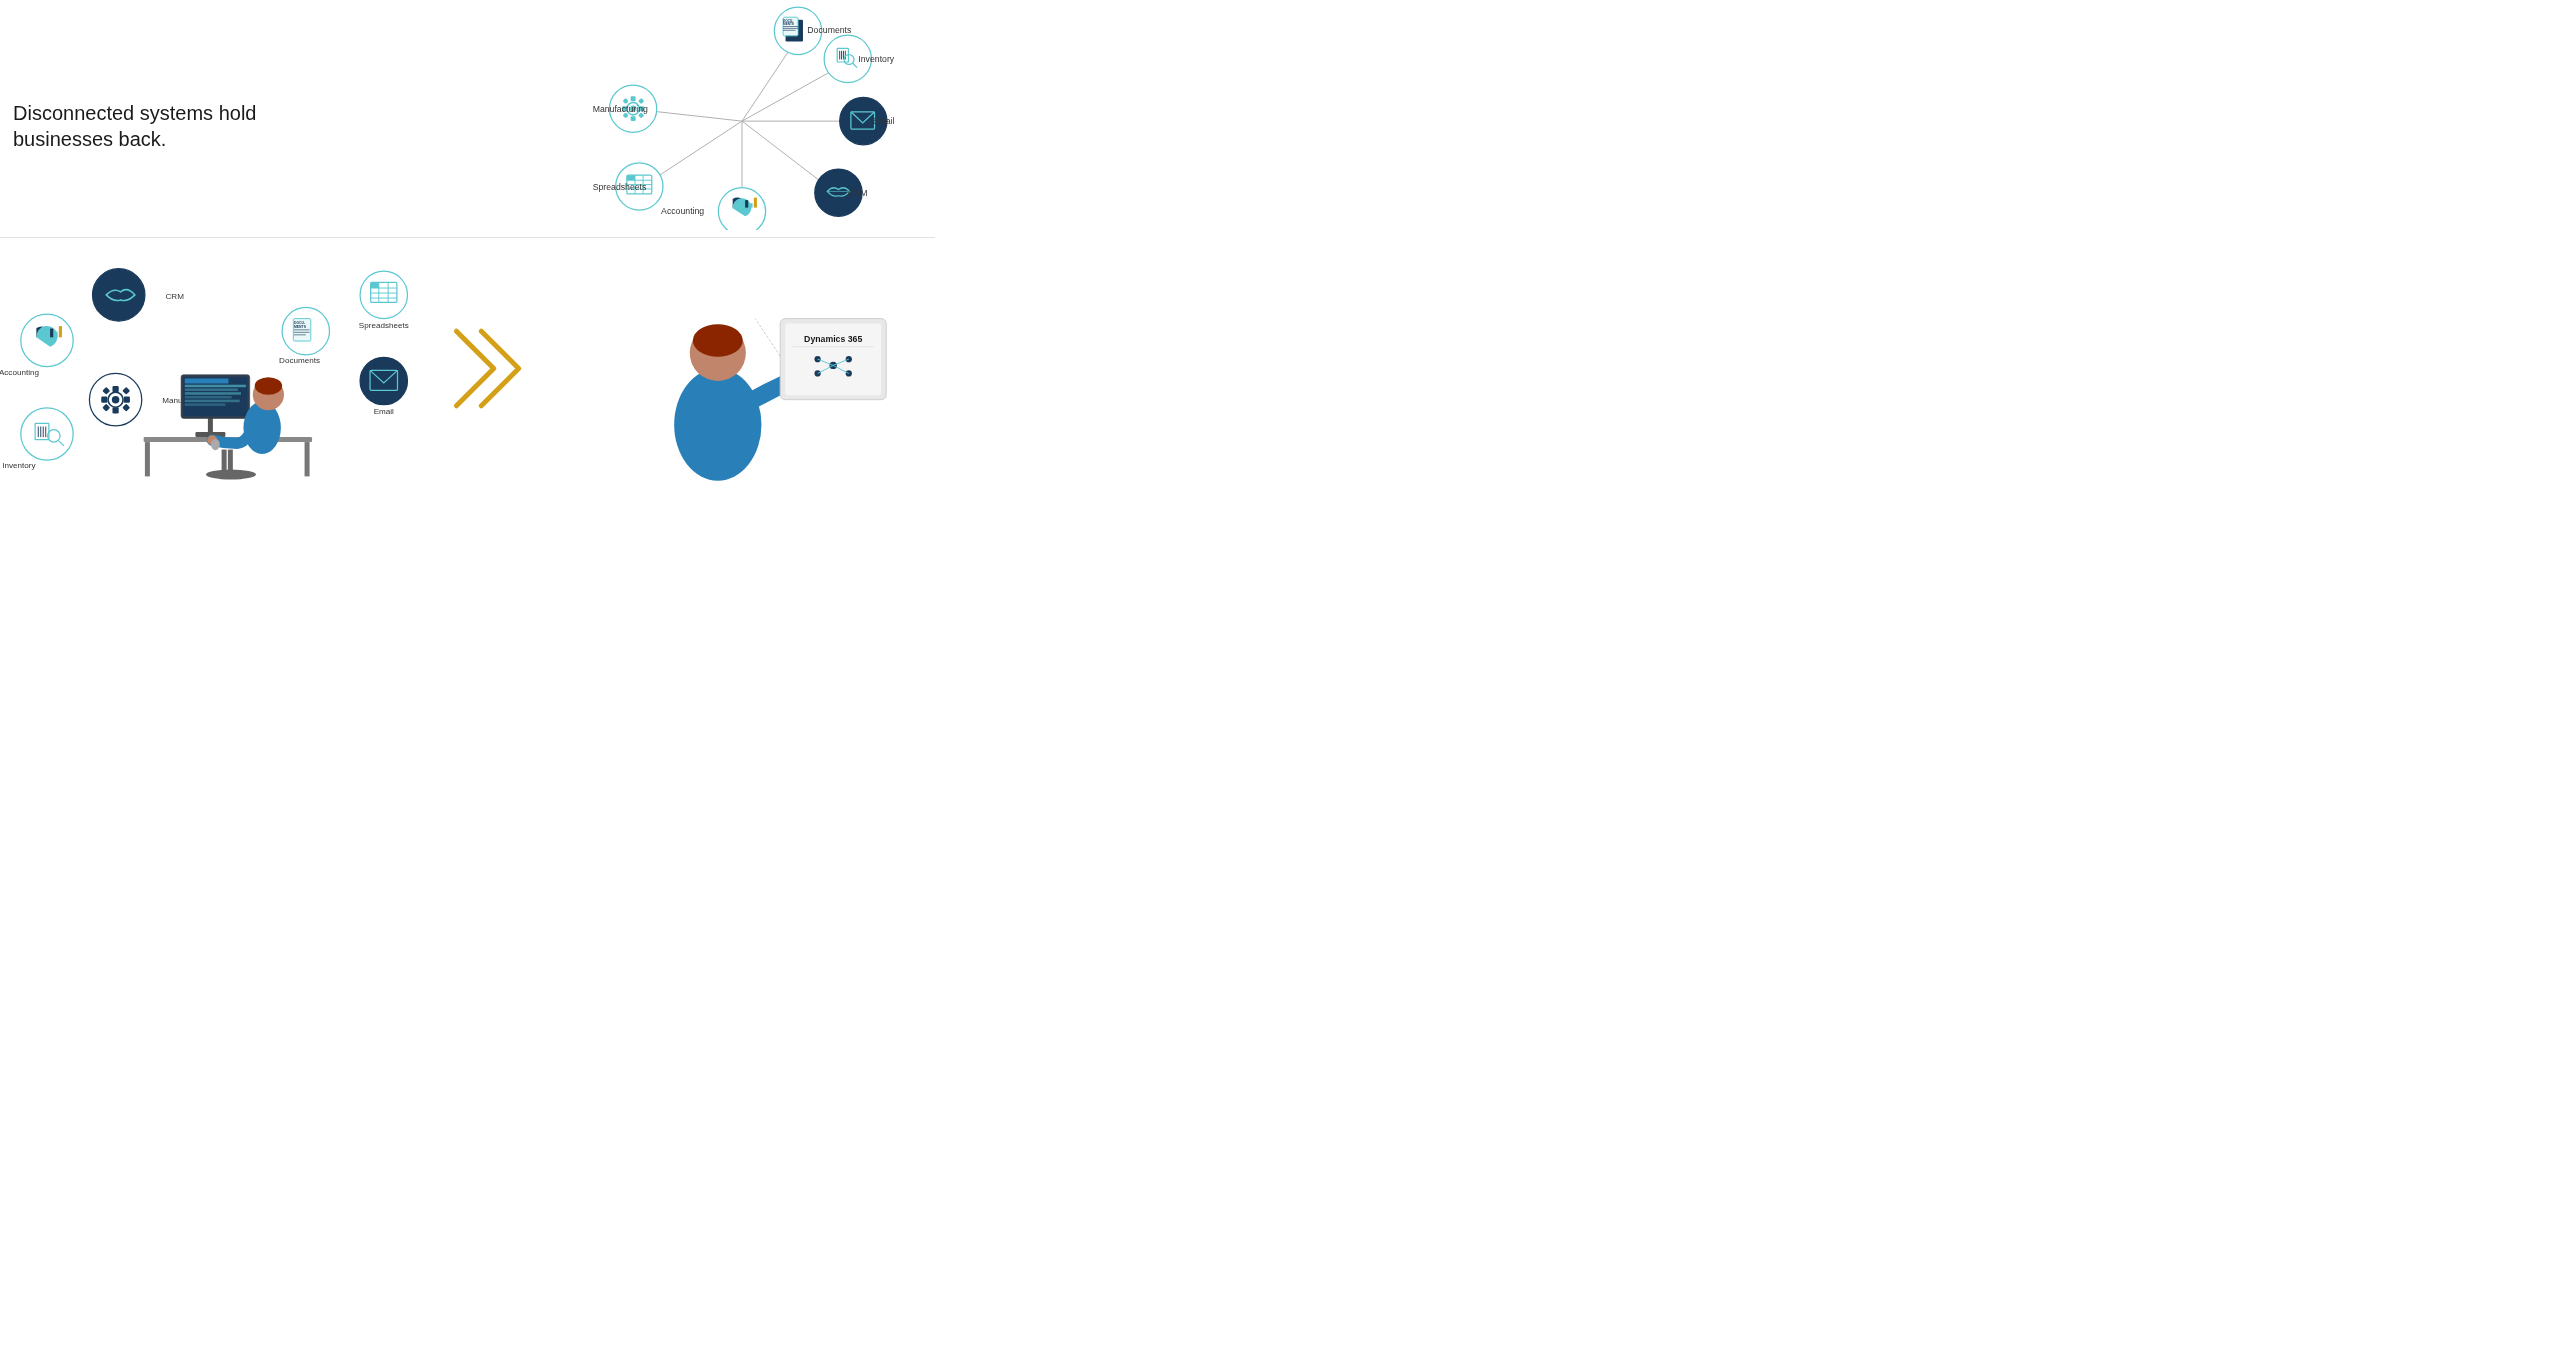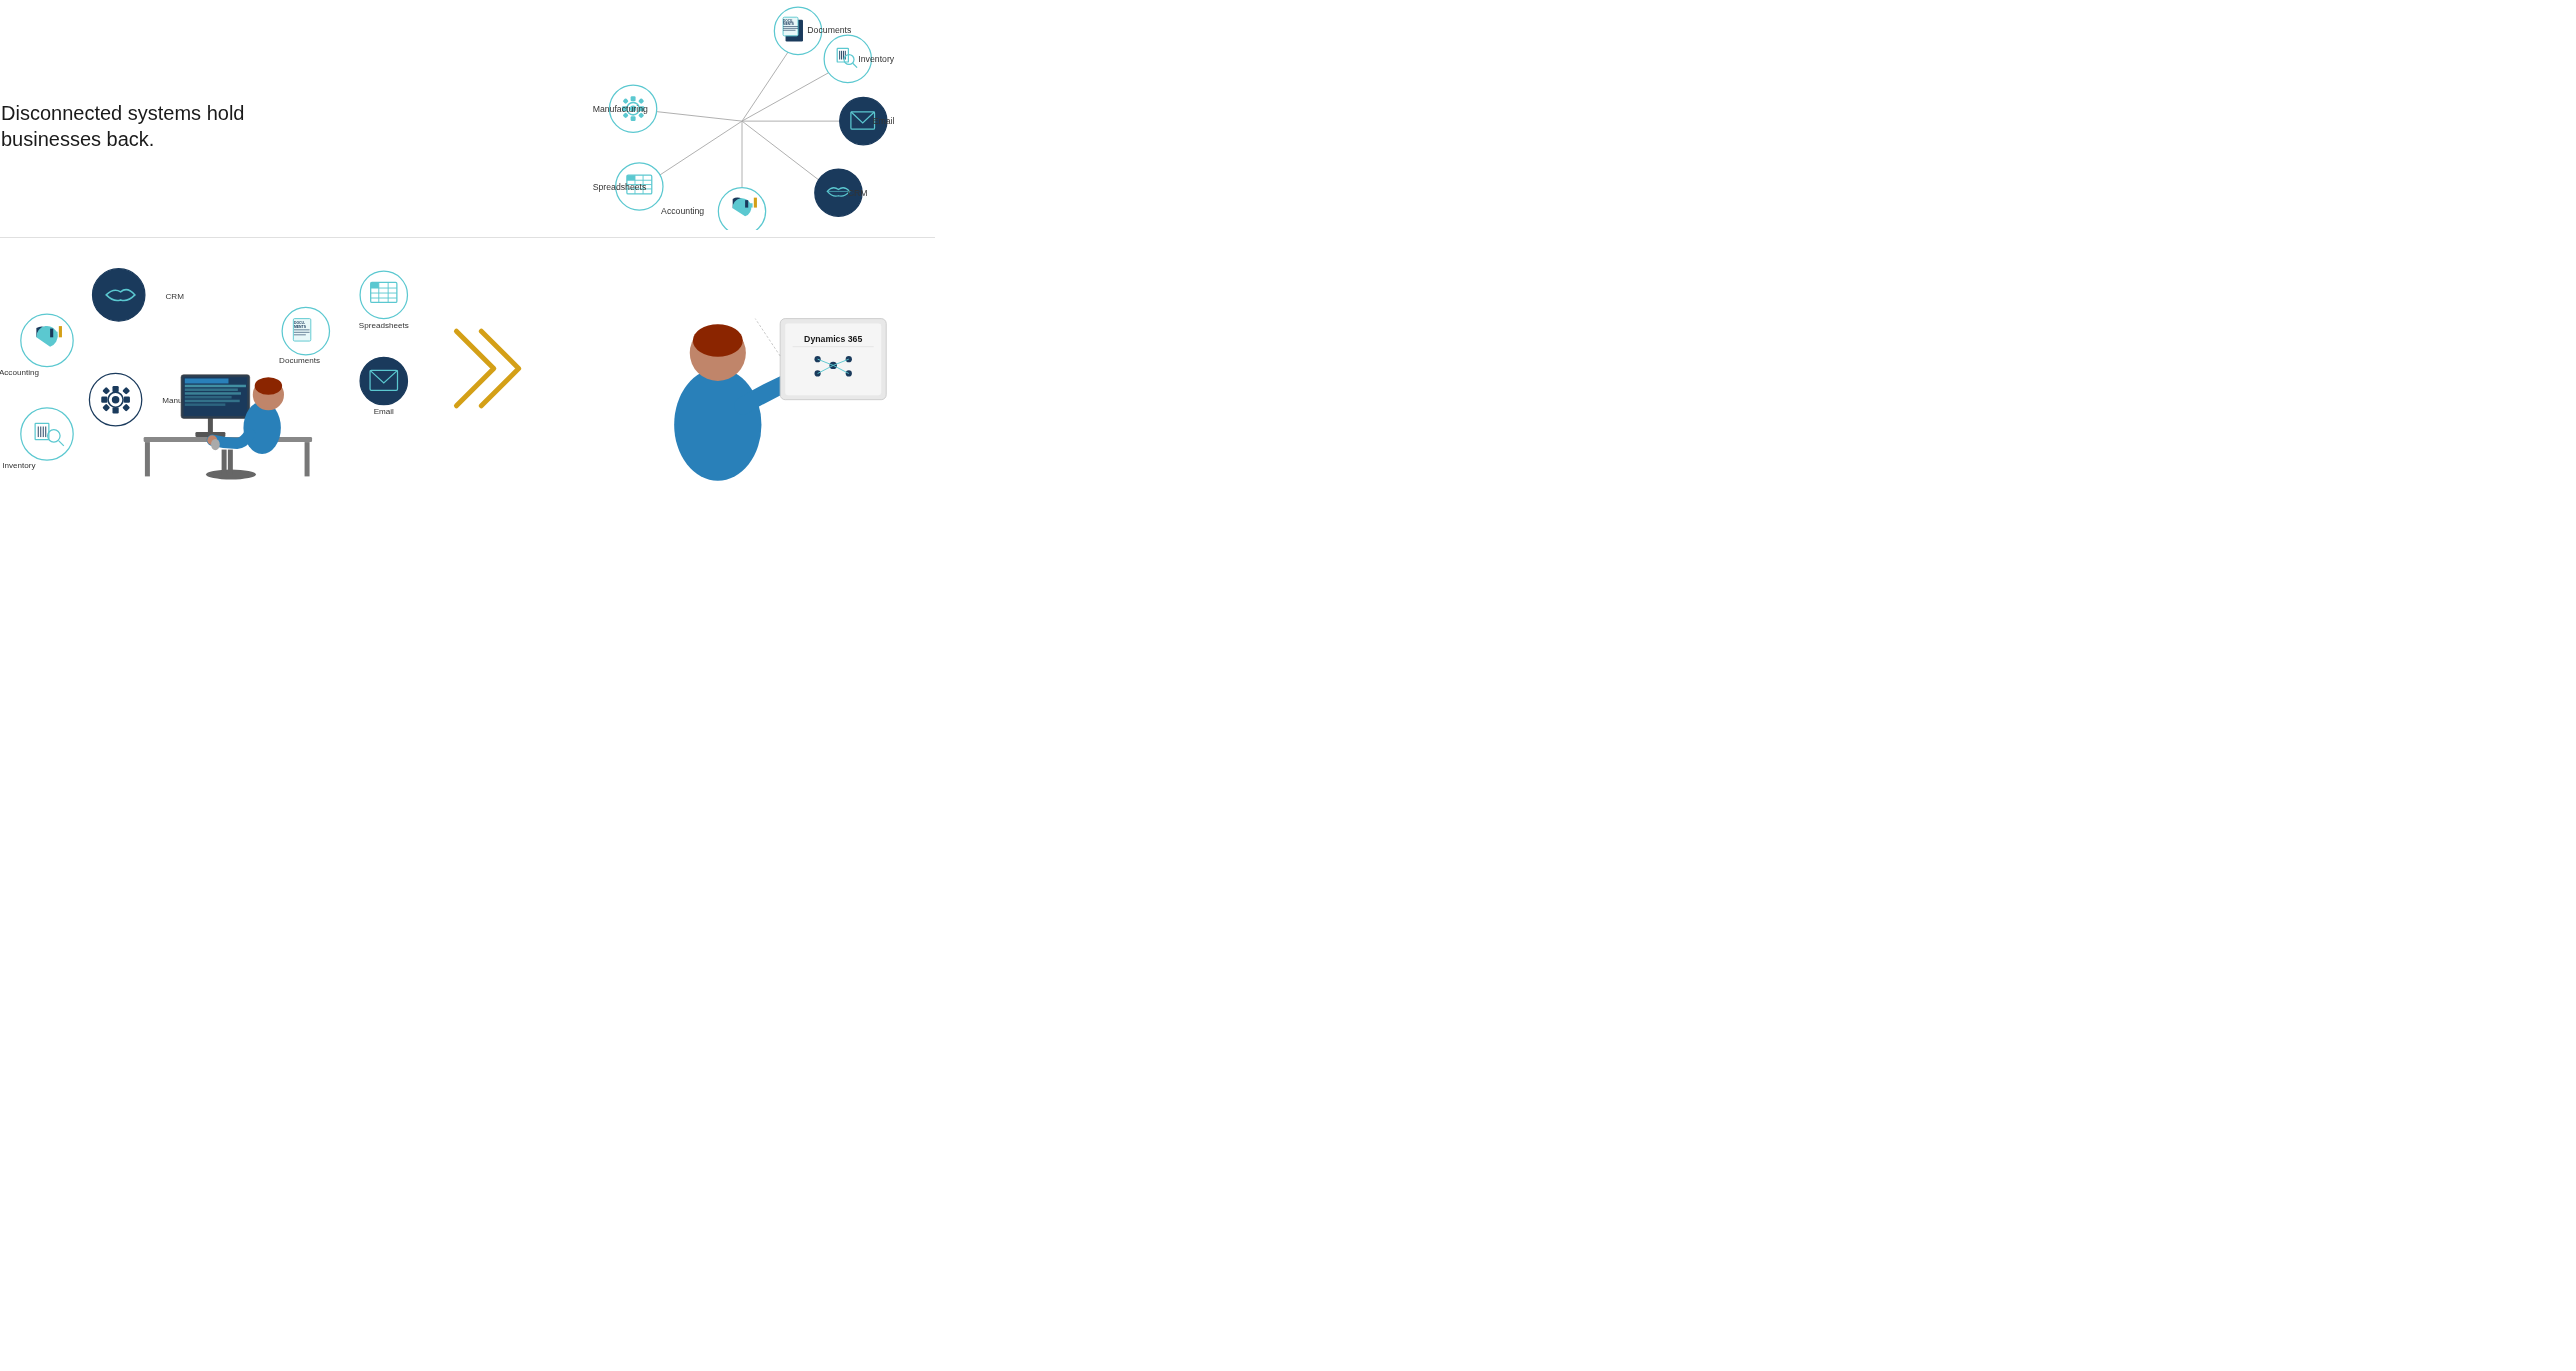--- a/index.html
+++ b/index.html
@@ -22,21 +22,21 @@
     
     .top-section {
       position: relative;
       height: 237px;
       width: 100%;
     }
 
     
     .headline {
       position: absolute;
-      left: 1px;
+      left: 13px;
       top: 100px;
       max-width: 349px;
     }
     .headline h1 {
       font-size: 20px;
       font-weight: 400;
       color: #1a1a1a;
       line-height: 1.3;
     }
 

